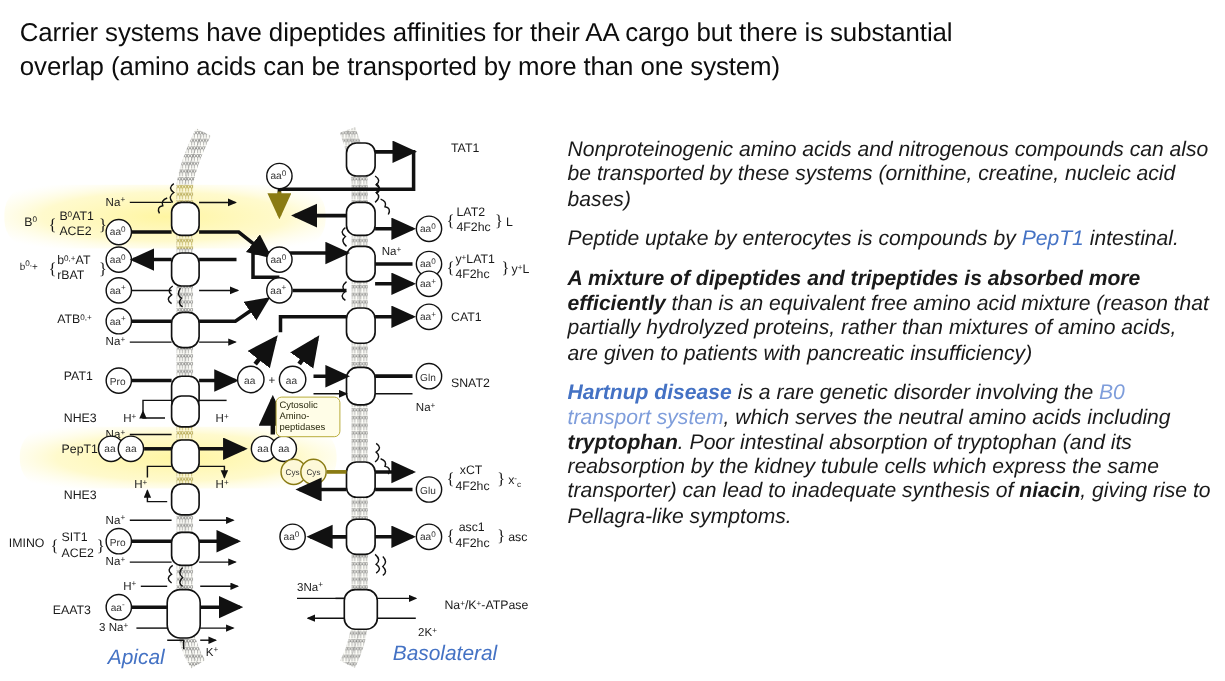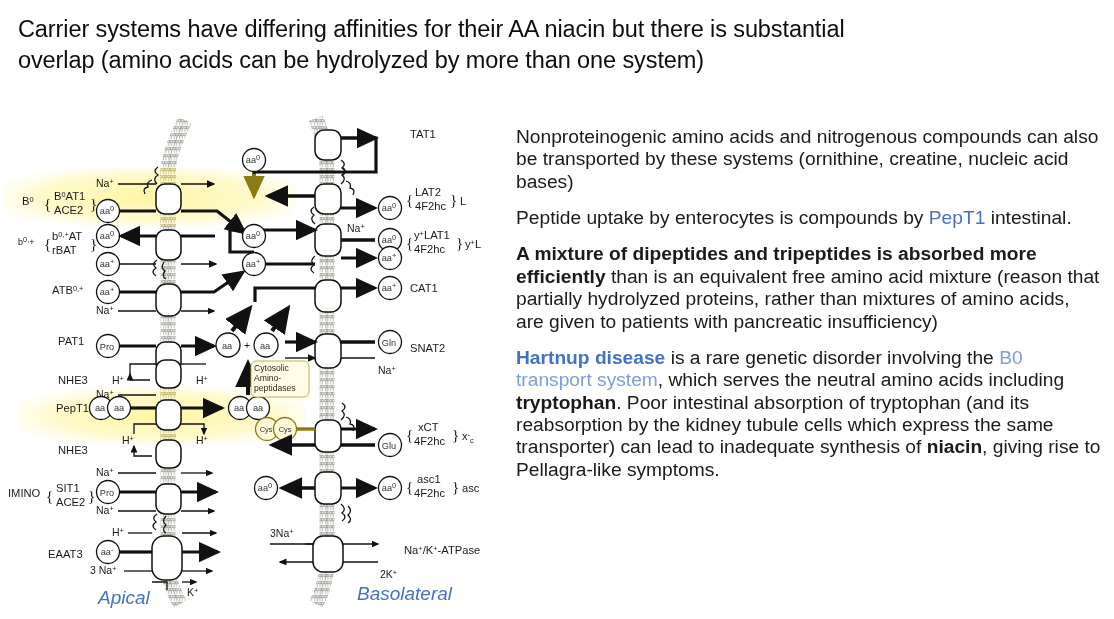--- a/index.html
+++ b/index.html
@@ -10,21 +10,21 @@
   }
   
   #title{
     position:absolute;left:18px;top:14px;width:1000px;
     font-size:23.5px;line-height:1.32;color:#0d0d0d;
     letter-spacing:-0.1px;
   }
   
   #rightcol{
     position:absolute;left:516px;top:126px;width:586px;
-    font-size:19.2px;line-height:1.165;color:#1a1a1a;
+    font-size:19.2px;line-height:1.165;color:#1a1a1a;font-style:italic;
   }
   #rightcol p{margin:0 0 14px 0;}
   #rightcol p:last-child{margin-bottom:12px;}
   .blue{color:#4472c4;}
   .blue-lt{color:#7e9ddb;}
   .bold{font-weight:bold;}
   
   #diagram{position:absolute;left:0;top:112px;width:510px;height:507px;}
   #diagram svg{display:block;}
   .apbas{
@@ -37,22 +37,22 @@
   .sup{font-size:7.4px;}
   .circtxt{font-size:9.2px;fill:#333;font-family:"Liberation Sans",sans-serif;text-anchor:middle;}
   .circtxt-s{font-size:7.4px;fill:#333;font-family:"Liberation Sans",sans-serif;text-anchor:middle;}
   .brc{font-size:15px;fill:#1a1a1a;font-family:"Liberation Serif",serif;}
   .cytobox{font-size:8.6px;fill:#2b2b10;font-family:"Liberation Sans",sans-serif;}
 </style>
 </head>
 <body>
 
 <div id="title">
-  <div>Carrier systems have differing affinities for their AA niacin but there is substantial</div>
-  <div>overlap (amino acids can be hydrolyzed by more than one system)</div>
+  <div>Carrier systems have dipeptides affinities for their AA cargo but there is substantial</div>
+  <div>overlap (amino acids can be transported by more than one system)</div>
 </div>
 
 <div id="rightcol">
 
   <p>
     <span>Nonproteinogenic amino acids and nitrogenous compounds can also be transported by these systems (ornithine, creatine, nucleic acid bases)</span>
   </p>
 
   <p>
     <span>Peptide uptake by enterocytes is compounds by </span><span class="blue">PepT1</span><span> intestinal.</span>

